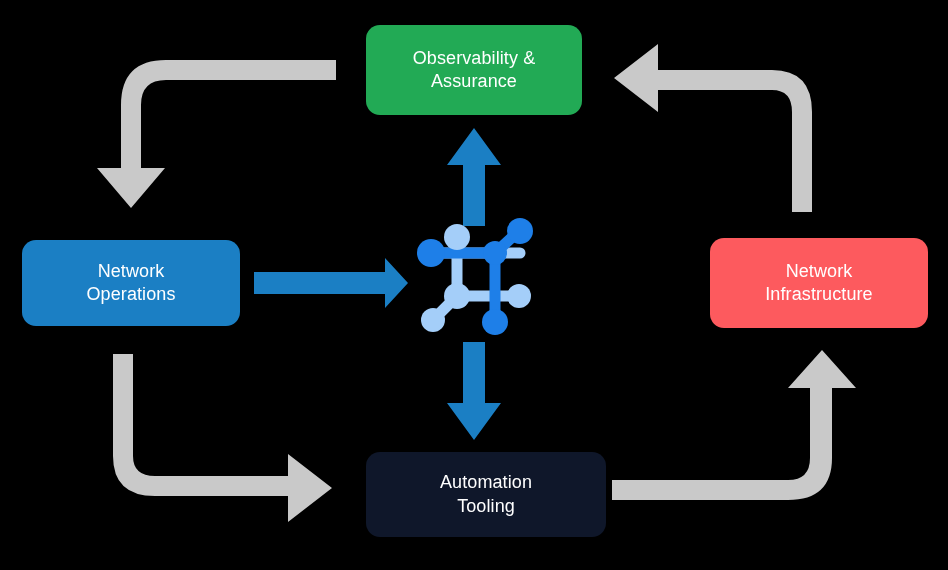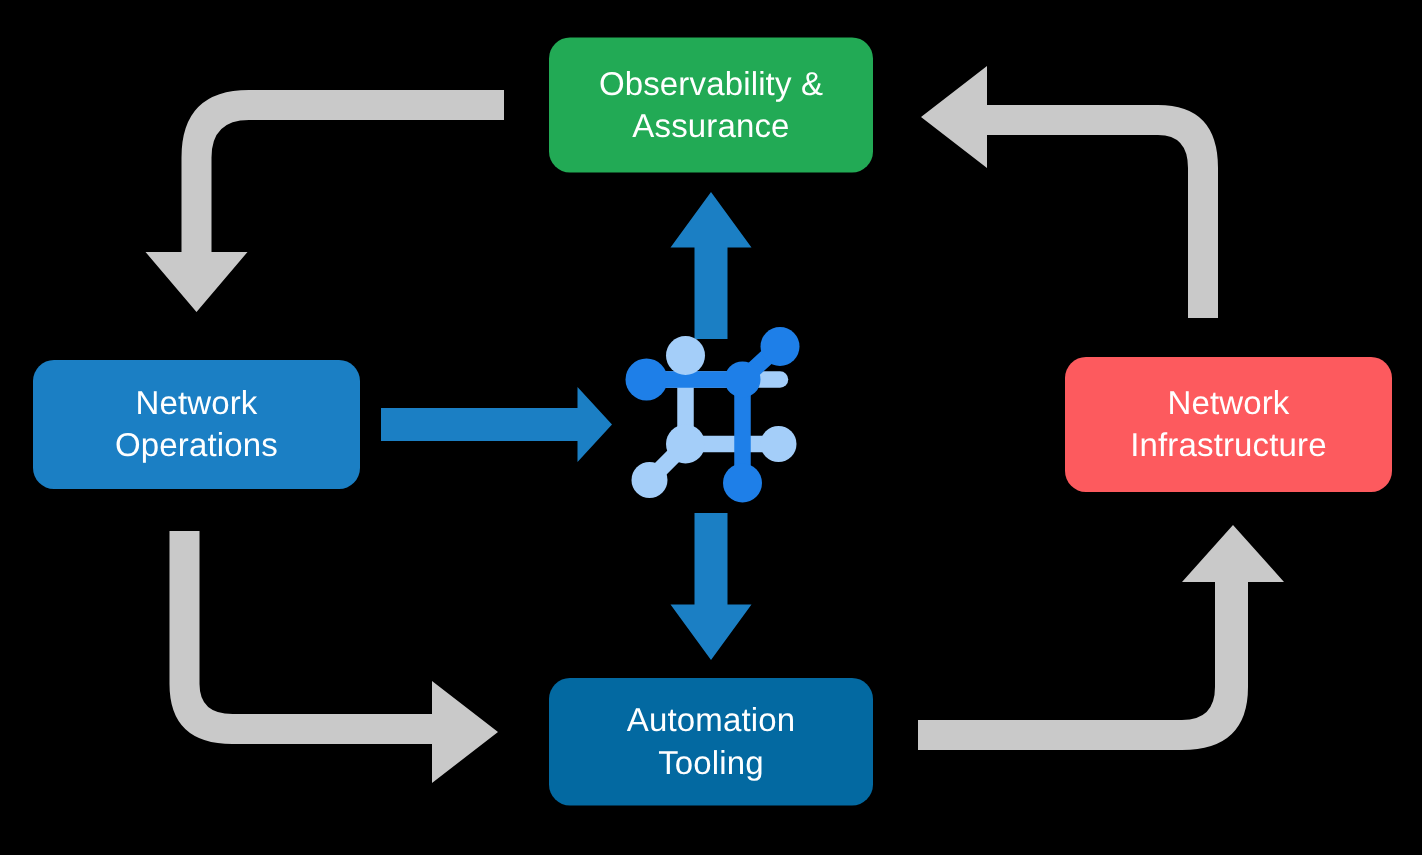--- a/index.html
+++ b/index.html
@@ -16,33 +16,33 @@
     font-family: "Liberation Sans", sans-serif;
   }
   .node-box {
     position: absolute;
     border-radius: 14px;
     display: flex;
     align-items: center;
     justify-content: center;
     text-align: center;
     color: #ffffff;
-    font-size: 22px;
+    font-size: 18px;
     line-height: 1.28;
     font-weight: 400;
     letter-spacing: 0.1px;
     box-sizing: border-box;
     padding: 6px 2px;
   }
   .node-label { display: block; white-space: pre-line; }
 
   #box-observability { left: 366px; top: 25px;  width: 216px; height: 90px; background: #22AA55; }
   #box-operations    { left: 22px;  top: 240px; width: 218px; height: 86px; background: #1B7FC4; }
   #box-infrastructure{ left: 710px; top: 238px; width: 218px; height: 90px; background: #FD5A5E; }
-  #box-automation    { left: 366px; top: 452px; width: 216px; height: 85px; background: #0369a1; }
+  #box-automation    { left: 366px; top: 452px; width: 240px; height: 85px; background: #0f172a; }
 
   .svg-layer {
     position: absolute;
     left: 0; top: 0;
     width: 948px;
     height: 570px;
   }
 </style>
 </head>
 <body>

